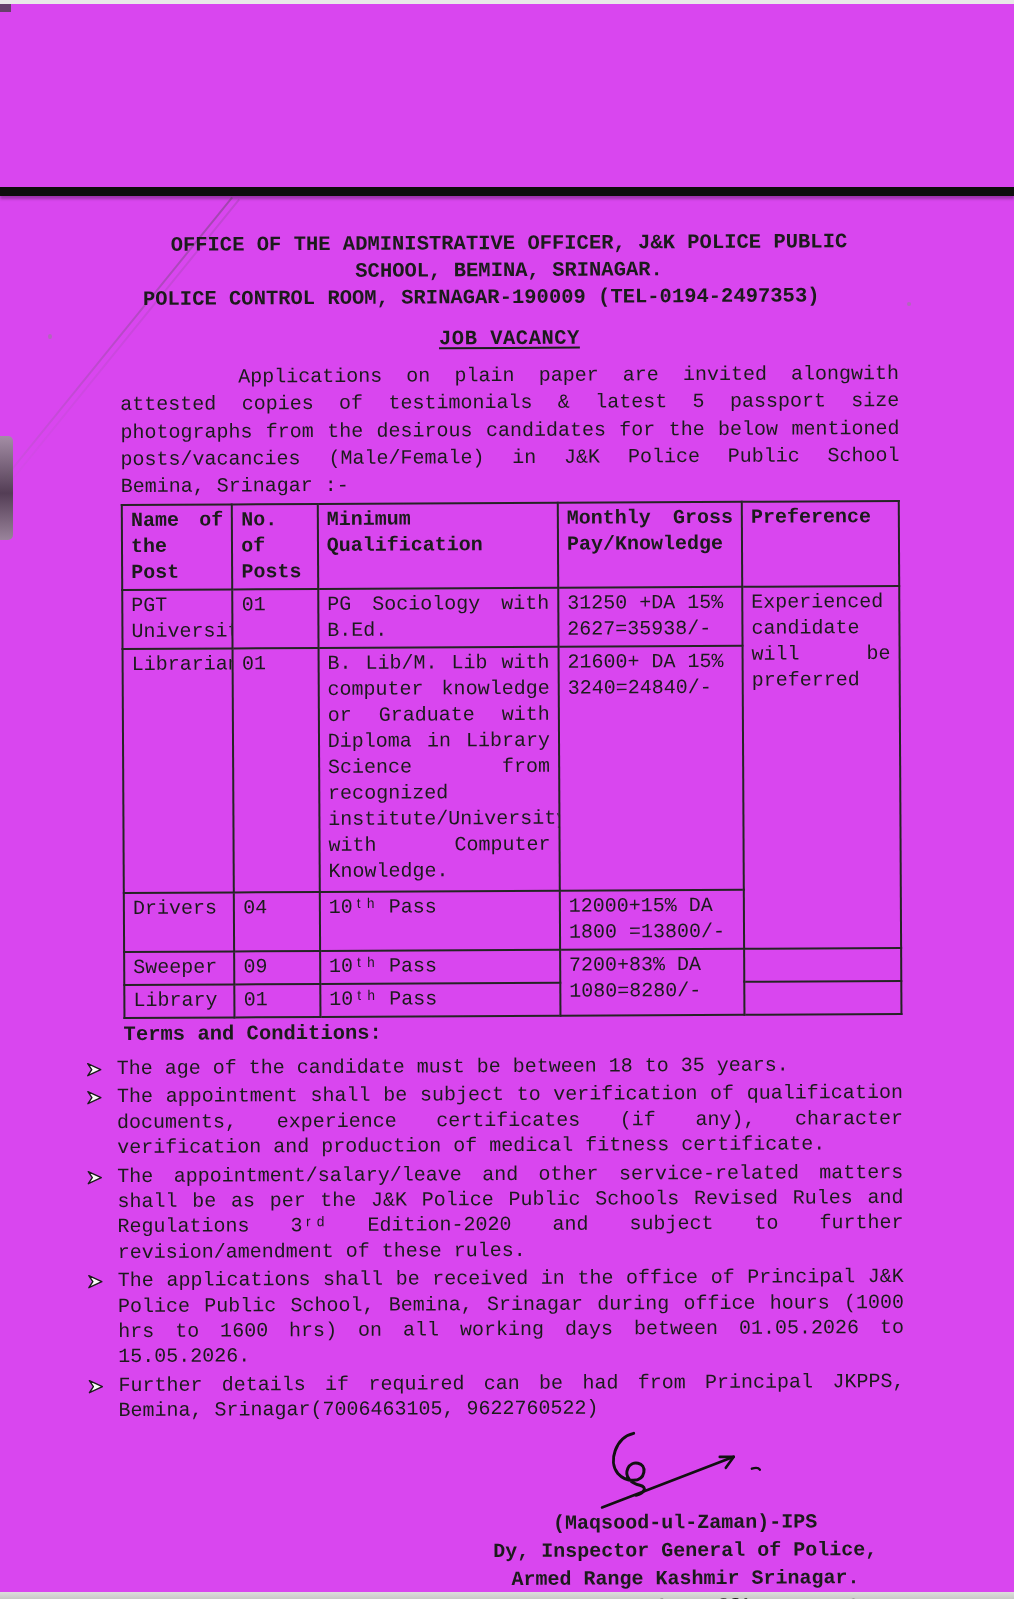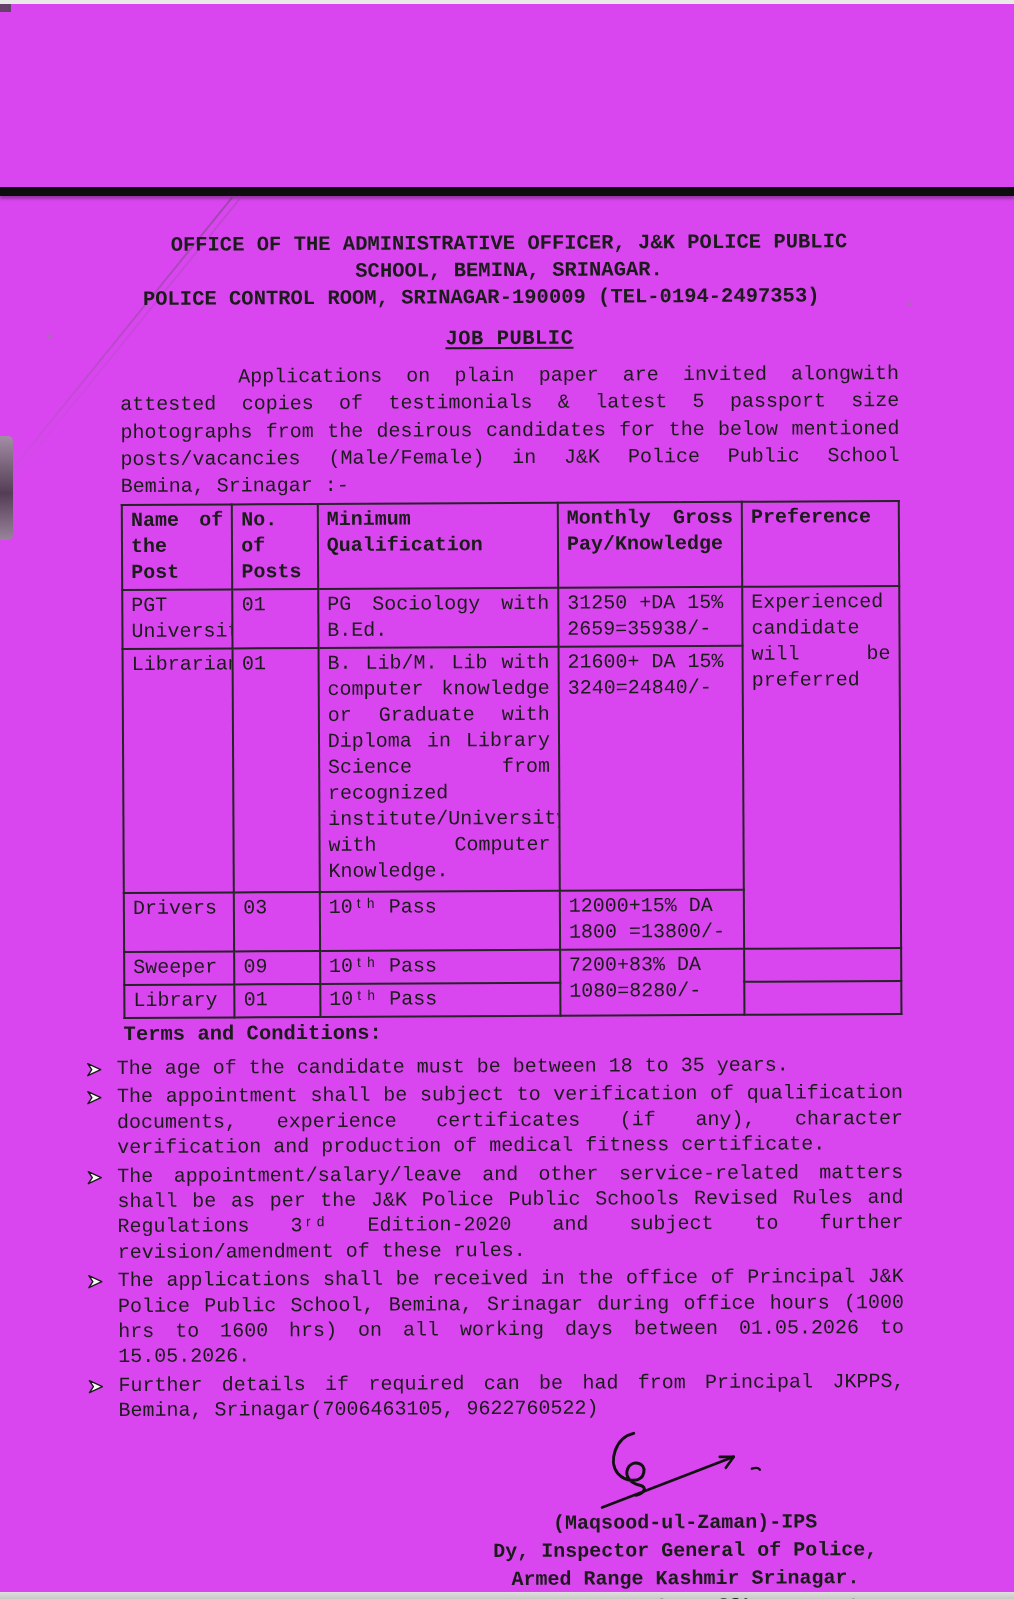--- a/index.html
+++ b/index.html
@@ -63,21 +63,21 @@
   <div class="content">
     <div class="doc">
 
       <div class="office-title">
         <div>OFFICE OF THE ADMINISTRATIVE OFFICER, J&amp;K POLICE PUBLIC</div>
         <div>SCHOOL, BEMINA, SRINAGAR.</div>
       </div>
       <div class="office-sub">POLICE CONTROL ROOM, SRINAGAR-190009 (TEL-0194-2497353)</div>
 
       <div class="notice-title">
-        <span>JOB PUBLIC</span>
+        <span>JOB VACANCY</span>
       </div>
 
       <p class="intro">Applications on plain paper are invited alongwith attested copies of testimonials &amp; latest 5 passport size photographs from the desirous candidates for the below mentioned posts/vacancies (Male/Female) in J&amp;K Police Public School Bemina, Srinagar :-</p>
 
       <table class="vacancy">
         <colgroup>
           <col style="width:14.2%">
             <col style="width:11%">
             <col style="width:30.9%">
             <col style="width:23.7%">
@@ -88,32 +88,32 @@
           <th>Name of the Post</th>
           <th>No. of Posts</th>
           <th>Minimum Qualification</th>
           <th>Monthly Gross Pay/Knowledge</th>
           <th>Preference</th>
         </tr>
         <tr class="r1">
           <td>PGT University</td>
           <td>01</td>
           <td class="qual">PG Sociology with B.Ed.</td>
-          <td>31250 +DA 15% 2659=35938/-</td>
+          <td>31250 +DA 15% 2627=35938/-</td>
           <td class="pref-cell" rowspan="3">Experienced candidate will be preferred</td>
         </tr>
         <tr class="r2">
           <td>Librarian</td>
           <td>01</td>
           <td class="qual">B. Lib/M. Lib with computer knowledge or Graduate with Diploma in Library Science from recognized institute/University with Computer Knowledge.</td>
           <td>21600+ DA 15% 3240=24840/-</td>
         </tr>
         <tr class="r3">
           <td>Drivers</td>
-          <td>03</td>
+          <td>04</td>
           <td class="qual">10ᵗʰ Pass</td>
           <td>12000+15% DA 1800 =13800/-</td>
         </tr>
         <tr class="r4">
           <td>Sweeper</td>
           <td>09</td>
           <td class="qual">10ᵗʰ Pass</td>
           <td rowspan="2">7200+83% DA 1080=8280/-</td>
           <td></td>
         </tr>

